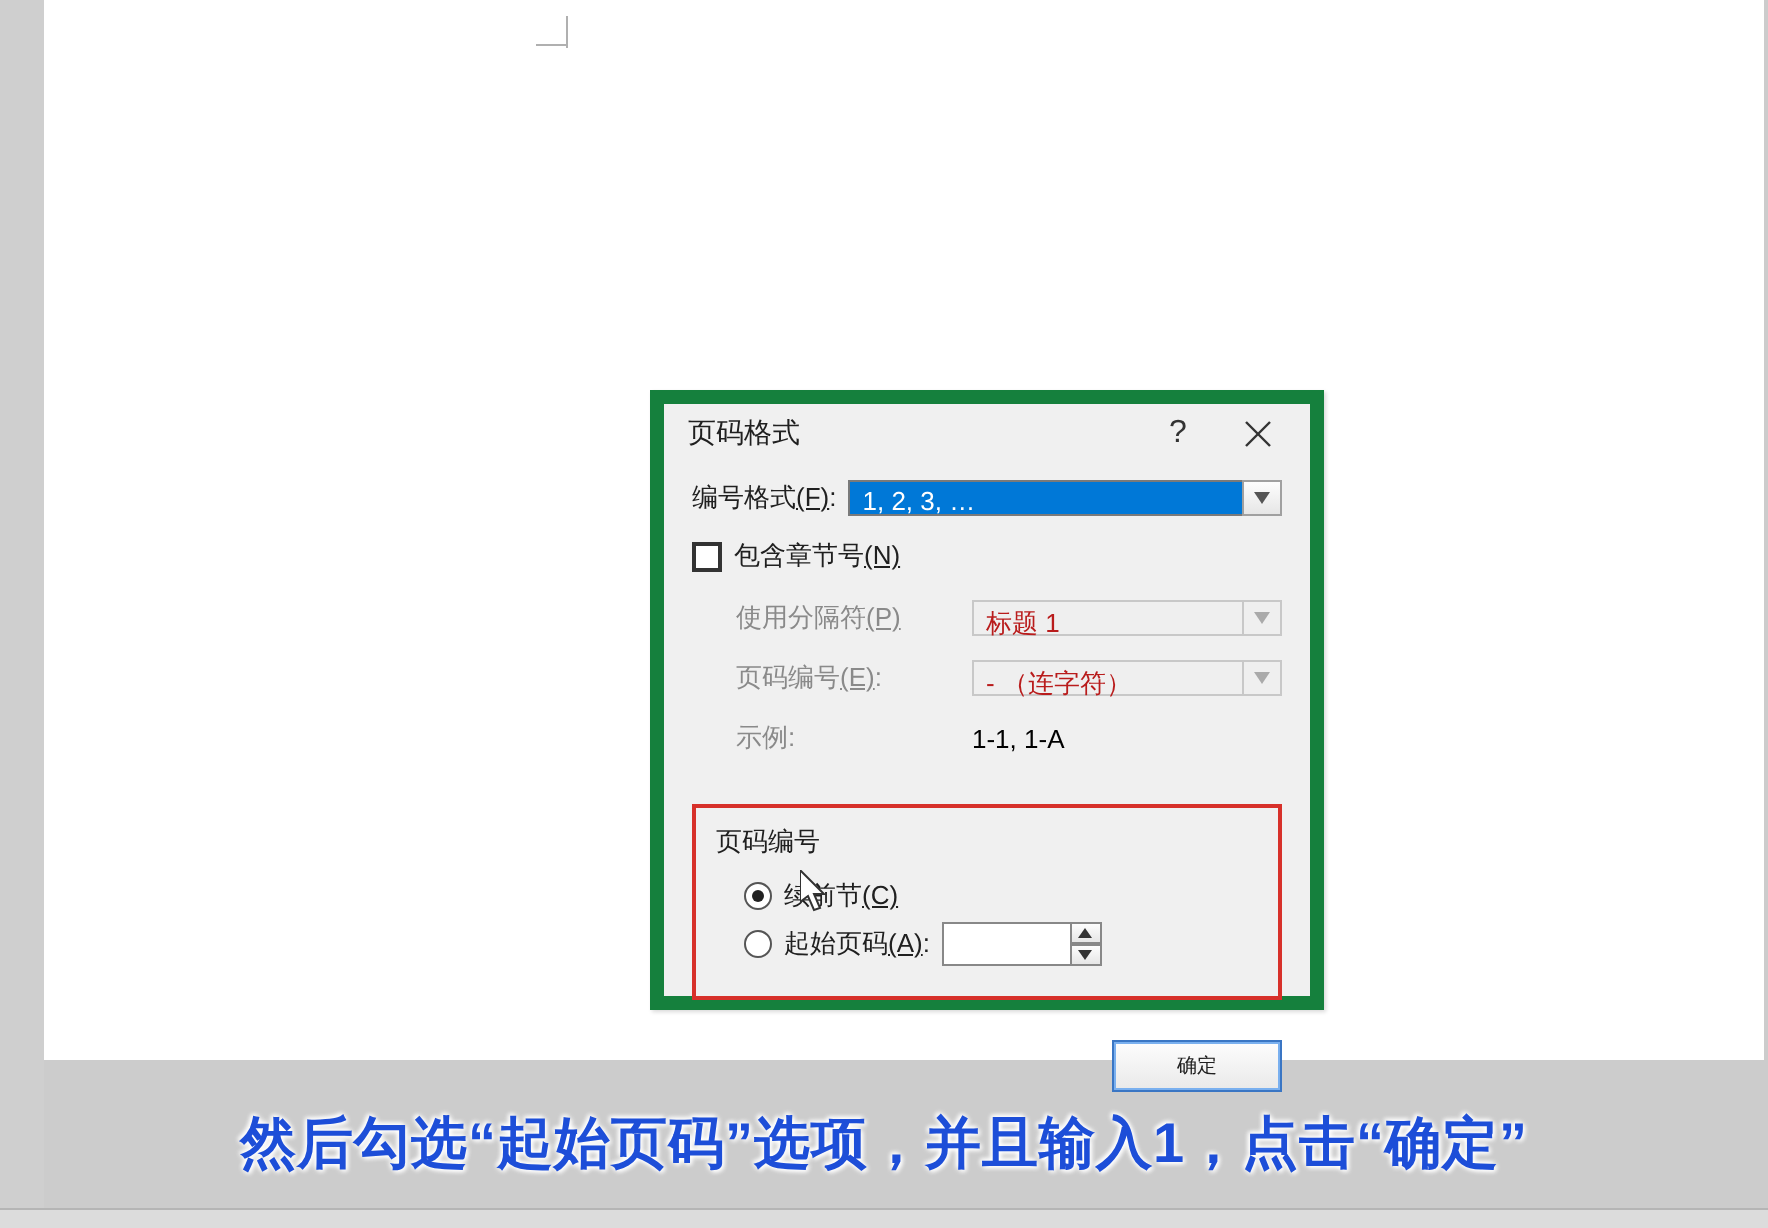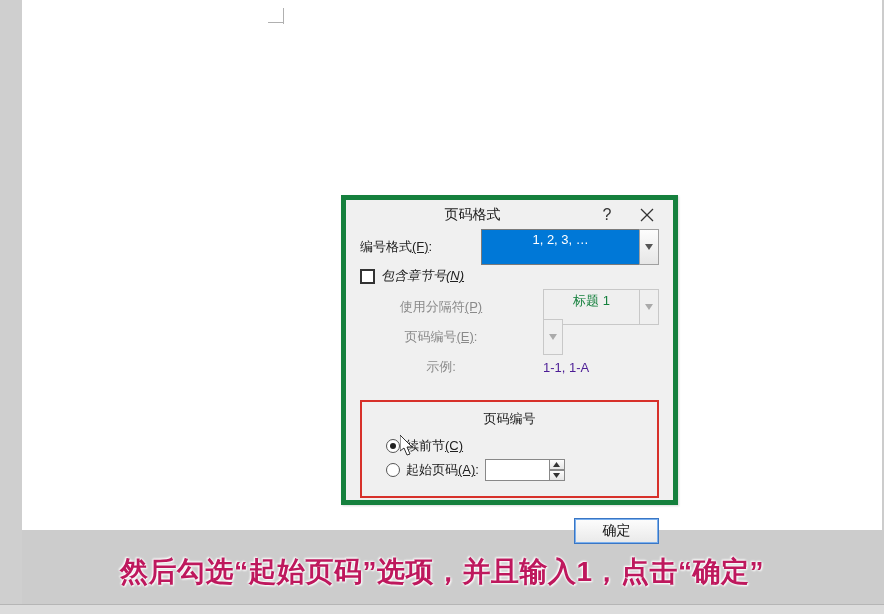--- a/index.html
+++ b/index.html
@@ -3,69 +3,69 @@
 <meta charset="utf-8">
 <style>
   * { box-sizing: border-box; margin: 0; padding: 0; font-family: "Microsoft YaHei", "SimSun", sans-serif; }
   body { width: 884px; height: 614px; background: #cccccc; overflow: hidden; position: relative; }
   .doc-edge { position: absolute; left: 0; top: 0; width: 22px; height: 100%; background: #cfcfcf; }
   .doc-page { position: absolute; left: 22px; top: 0; width: 860px; height: 530px; background: #ffffff; }
   .doc-cursor-mark { position: absolute; left: 246px; top: 0; width: 20px; height: 28px; }
   .doc-cursor-mark::before { content: ""; position: absolute; left: 0; top: 22px; width: 16px; height: 1px; background: #b0b0b0; }
   .doc-cursor-mark::after { content: ""; position: absolute; left: 15px; top: 8px; width: 1px; height: 16px; background: #b0b0b0; }
 
-  .dialog { position: absolute; left: 341px; top: 195px; width: 337px; height: 310px; background: #f0f0f0; border: 5px solid #15803d; box-shadow: 1px 1px 2px rgba(0,0,0,0.15); font-size: 13px; color: #202020; text-align: center; }
+  .dialog { position: absolute; left: 325px; top: 195px; width: 337px; height: 310px; background: #f0f0f0; border: 7px solid #15803d; box-shadow: 1px 1px 2px rgba(0,0,0,0.15); font-size: 13px; color: #202020; }
   .titlebar { display: flex; align-items: center; height: 30px; padding: 0 6px 0 12px; }
   .titlebar .title { flex: 1; font-size: 14px; }
   .titlebar .tb-btn { width: 40px; height: 28px; display: flex; align-items: center; justify-content: center; font-size: 16px; color: #333; }
   .tb-btn svg { width: 14px; height: 14px; stroke: #333; stroke-width: 1.4; fill: none; }
   .tb-close svg line { stroke-width: 1.2; }
   .tb-help { font-size: 18px; font-weight: normal; }
 
   .content { padding: 4px 14px 10px 14px; }
-  .row { display: flex; align-items: center; height: 26px; margin-bottom: 4px; gap: 43px; }
+  .row { display: flex; align-items: center; height: 26px; margin-bottom: 4px; }
   .label { margin-right: 6px; }
   .underline { text-decoration: underline; }
-  .combo { flex: 1; display: flex; height: 36px; }
+  .combo { flex: 1; display: flex; height: 18px; }
   .combo .field { flex: 1; background: #0078d7; color: #fff; padding: 2px 6px; font-size: 13px; border: 1px solid #7a7a7a; border-right: none; }
   .combo .field.plain { background: #fff; color: #555; }
-  .combo .field.disabled { background: #efefef; color: #15803d; border-color: #c8c8c8; }
+  .combo .field.disabled { background: #efefef; color: #b91c1c; border-color: #c8c8c8; }
   .combo .arrow { width: 20px; border: 1px solid #a0a0a0; background: linear-gradient(#fdfdfd,#e6e6e6); display: flex; align-items: center; justify-content: center; }
   .combo .arrow.disabled { background: #efefef; border-color: #c8c8c8; }
   .arrow svg { width: 8px; height: 6px; fill: #555; }
   .arrow.disabled svg { fill: #aaa; }
 
-  .checkbox-row { display: flex; align-items: center; height: 24px; margin: 2px 0 6px 0; font-style: italic; }
+  .checkbox-row { display: flex; align-items: center; height: 24px; margin: 2px 0 6px 0; }
   .chk { width: 15px; height: 15px; border: 2px solid #333; background: #fff; margin-right: 6px; }
 
   .sub { margin-left: 22px; }
   .sub .row { color: #8a8a8a; }
   .sub .label-col { width: 118px; }
-  .sub .val-text { color: #4c1d95; }
+  .sub .val-text { color: #000000; }
 
   .group-frame { border: 2px solid #d7302a; padding: 8px 10px 14px 10px; margin-top: 20px; }
   .group-title { margin-bottom: 6px; }
   .radio-row { display: flex; align-items: center; height: 24px; margin-left: 14px; }
   .radio { width: 14px; height: 14px; border: 1px solid #555; border-radius: 50%; margin-right: 6px; position: relative; background: #fff; }
   .radio.selected::after { content: ""; position: absolute; left: 3px; top: 3px; width: 6px; height: 6px; background: #222; border-radius: 50%; }
   .spin { display: flex; width: 80px; height: 22px; margin-left: 6px; }
   .spin-input { flex: 1; background: #fff; border: 1px solid #888; border-right: none; }
   .spin-btns { width: 16px; display: flex; flex-direction: column; }
   .spin-btns div { flex: 1; border: 1px solid #888; background: linear-gradient(#fdfdfd,#e6e6e6); display: flex; align-items: center; justify-content: center; }
   .spin-btns svg { width: 7px; height: 5px; fill: #333; }
 
   .buttons { display: flex; justify-content: flex-end; gap: 12px; padding: 0 14px; margin-top: 10px; }
-  .btn { width: 85px; height: 26px; border: 1px solid #8a8a8a; background: linear-gradient(#fdfdfd,#e9e9e9); display: flex; align-items: center; justify-content: center; font-size: 14px; }
+  .btn { width: 85px; height: 26px; border: 1px solid #8a8a8a; background: linear-gradient(#fdfdfd,#e9e9e9); display: flex; align-items: center; justify-content: center; font-size: 10px; }
   .btn.primary { border: 1px solid #3a76c4; box-shadow: inset 0 0 0 1px #7ab0ef; }
 
   .cursor-arrow { position: absolute; left: 400px; top: 435px; pointer-events: none; }
   .cursor-arrow svg { width: 16px; height: 22px; }
 
   .subtitle-band { position: absolute; left: 0; bottom: 20px; width: 884px; height: 44px; display: flex; align-items: center; justify-content: center; }
-  .subtitle-text { font-size: 28px; font-weight: 600; color: #be185d; text-shadow: 0 0 3px #fff, 1px 1px 2px #fff, -1px -1px 2px #fff; letter-spacing: 0.5px; white-space: nowrap; }
+  .subtitle-text { font-size: 28px; font-weight: 600; color: #1d4ed8; text-shadow: 0 0 3px #fff, 1px 1px 2px #fff, -1px -1px 2px #fff; letter-spacing: 0.5px; white-space: nowrap; }
 
   .bottom-strip { position: absolute; left: 0; bottom: 0; width: 884px; height: 10px; background: #dcdcdc; border-top: 1px solid #b5b5b5; }
 </style>
 </head>
 <body>
 
 <div class="doc-edge"></div>
 <div class="doc-page">
   <div class="doc-cursor-mark"></div>
 </div>
@@ -117,20 +117,21 @@
                 <polygon points="0,0 8,0 4,6"></polygon>
               </svg>
           </div>
         </div>
       </div>
       <div class="row">
         <span class="label-col">
           <span>页码编号</span><span class="underline">(E)</span>:
         </span>
         <div class="combo">
+          <div class="field plain disabled">-  （连字符）</div>
           <div class="arrow disabled">
             <svg viewBox="0 0 8 6">
                 <polygon points="0,0 8,0 4,6"></polygon>
               </svg>
           </div>
         </div>
       </div>
       <div class="row">
         <span class="label-col">示例:</span>
         <span class="val-text">1-1, 1-A</span>

